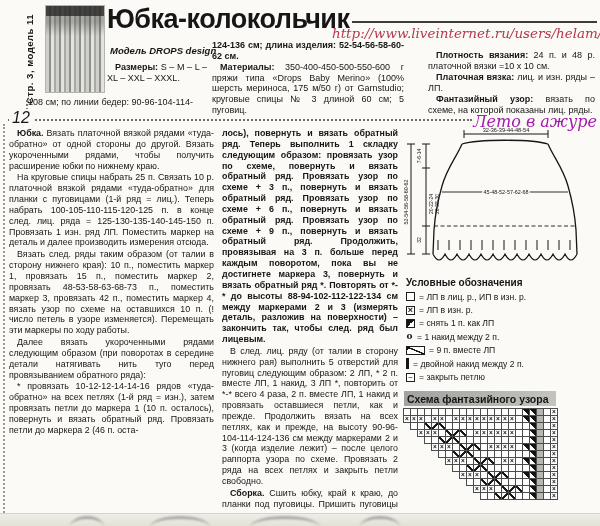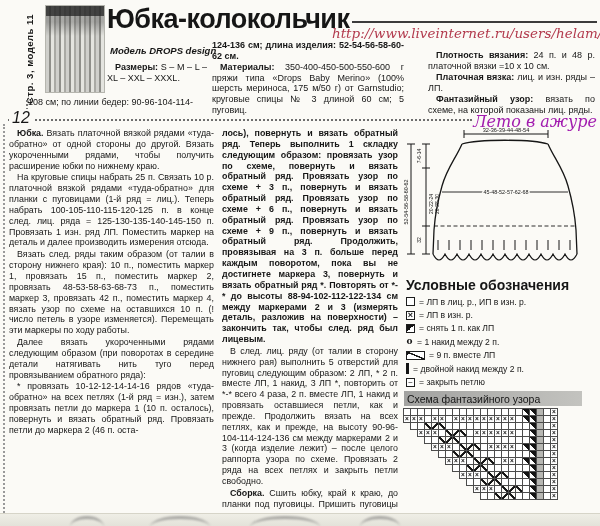--- a/index.html
+++ b/index.html
@@ -37,37 +37,37 @@
   .script{position:absolute;left:430px;top:112px;width:167px;text-align:right;
           font-family:"DejaVu Serif",serif;font-style:italic;font-size:16px;color:#a21caf;
           white-space:nowrap;}
   
   .bcol{position:absolute;top:128px;font-size:8.9px;line-height:10.85px;text-align:justify;}
   #bcol1{left:9px;width:205px;}
   #bcol2{left:222px;width:176px;}
   
   .schwrap{position:absolute;left:402px;top:124px;width:196px;height:152px;}
   .leg{position:absolute;left:406px;top:277px;width:190px;}
-  .legtitle{font-size:14px;font-weight:bold;margin:0 0 2px 0;}
+  .legtitle{font-size:10px;font-weight:bold;margin:0 0 2px 0;}
   .lg-row{display:flex;align-items:center;height:13.4px;font-size:8.6px;white-space:nowrap;text-align:center;}
   .sym{flex:0 0 auto;width:9px;height:9px;border:1px solid #1d1d1d;margin-right:4px;
        display:inline-flex;align-items:center;justify-content:center;box-sizing:border-box;
        background:#fff;position:relative;}
   .sym-knit-back::after{content:"×";font-size:9px;line-height:7px;font-weight:bold;}
   .sym-slip{background:linear-gradient(135deg,#141414 50%,#fff 50%);}
   .sym-yo{border:none;background:none;width:7px;}
   .sym-yo::after{content:"o";font-family:"DejaVu Serif",serif;font-weight:bold;font-size:9px;line-height:9px;}
   .sym-k2tog{width:19px;background:
       linear-gradient(to top right,rgba(0,0,0,0) 44%,#141414 46% 55%,rgba(0,0,0,0) 57%),
       linear-gradient(135deg,#141414 0 14%,#fff 14%);}
   .sym-double-yo{border:none;width:3px;height:11px;background:#141414;}
   .sym-bindoff::after{content:"−";font-size:8px;line-height:7px;}
   
-  .chtitle{position:absolute;left:404px;top:391px;width:178px;height:15px;
-           background:linear-gradient(90deg,#a2a2a0,#c3c3bf);font-size:10.5px;font-weight:normal;
+  .chtitle{position:absolute;left:404px;top:391px;width:152px;height:15px;
+           background:linear-gradient(90deg,#a2a2a0,#c3c3bf);font-size:10.5px;font-weight:bold;
            color:#141414;display:flex;align-items:center;padding-left:3px;box-sizing:border-box;}
   .chart{position:absolute;left:404px;top:409px;}
   .ch-row{display:flex;height:8px;margin-top:-1px;}
   .c{box-sizing:border-box;flex:0 0 8px;width:8px;height:8px;border:1px solid #4c4c4c;
      margin-left:-1px;background:#fff;display:flex;align-items:center;justify-content:center;
      font-size:6.5px;line-height:6px;font-weight:bold;color:#141414;}
   .ce{visibility:hidden;}
   .cd{background:linear-gradient(to top right,#fff 46%,#141414 50%);}
   .cm{background:linear-gradient(to top right,rgba(0,0,0,0) 38%,#141414 42% 60%,rgba(0,0,0,0) 64%);}
   .cw{background:linear-gradient(to bottom right,rgba(0,0,0,0) 38%,#141414 42% 60%,rgba(0,0,0,0) 64%);}

